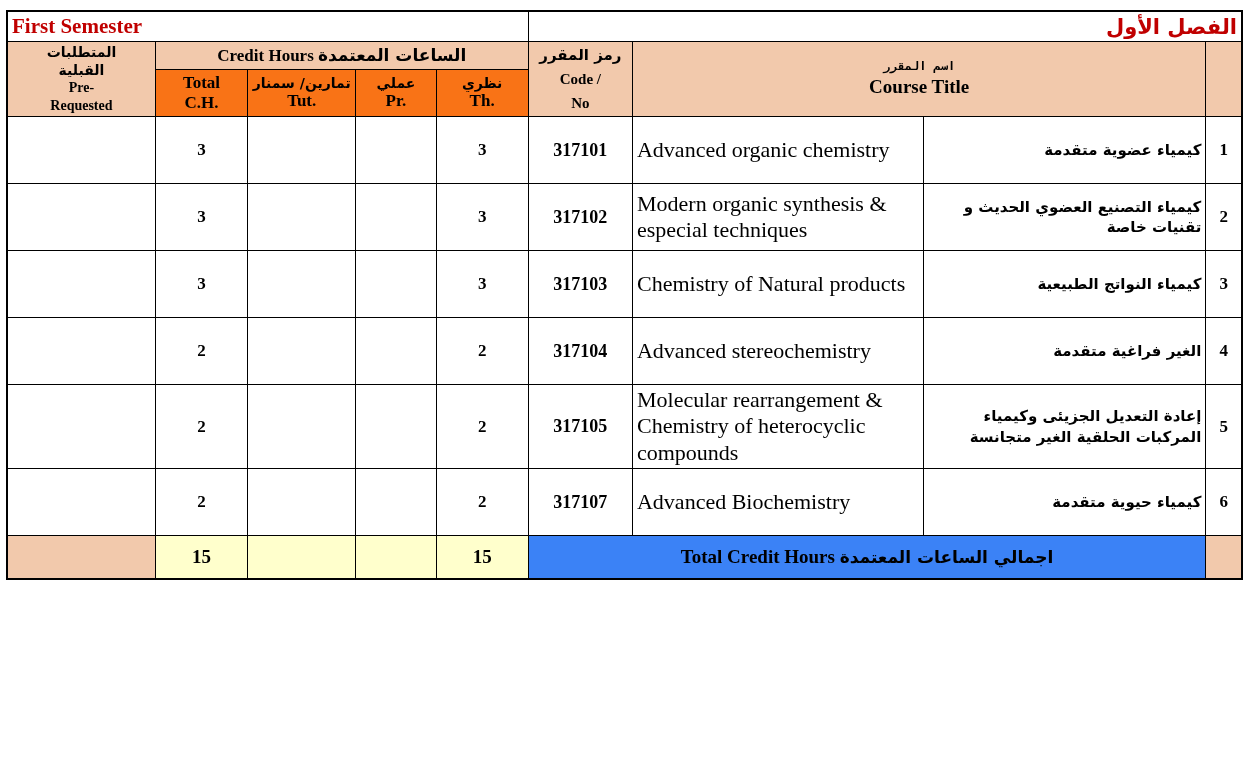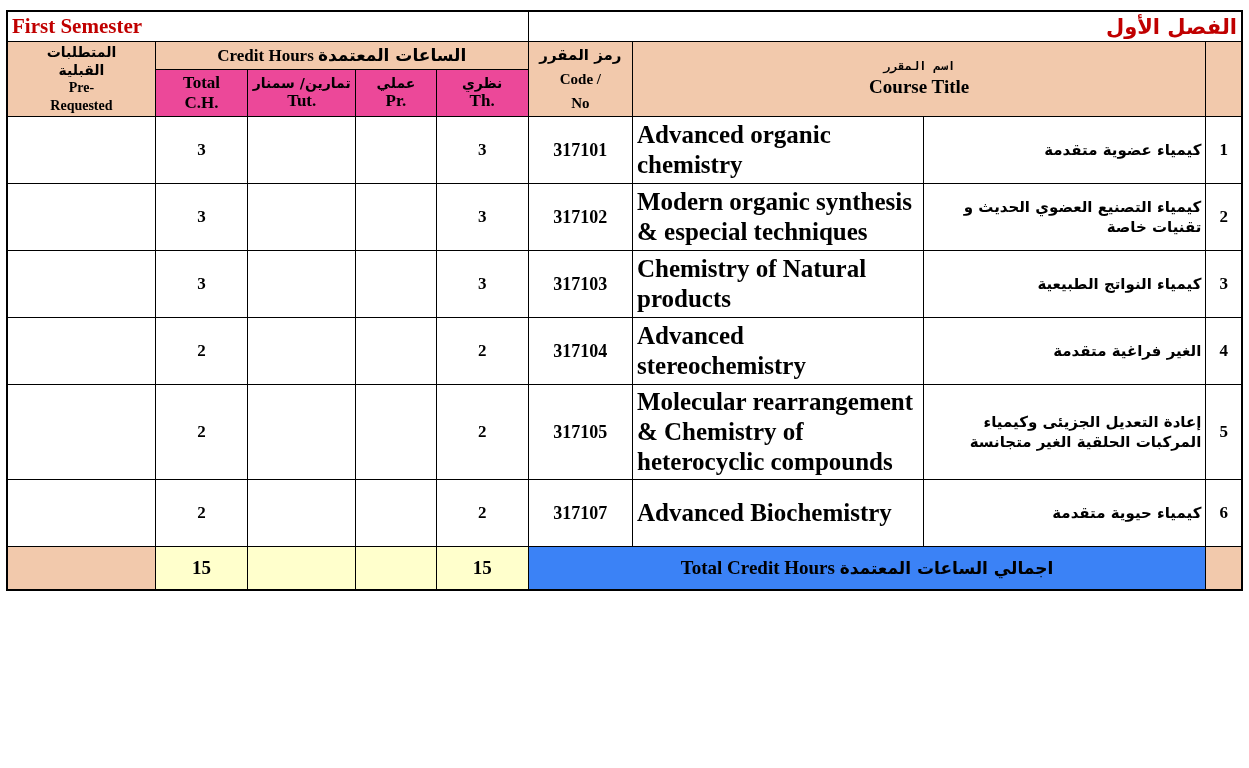--- a/index.html
+++ b/index.html
@@ -74,21 +74,21 @@
     background: #f2c9ac;
   }
   .hdr-credit-group .en {
     font-family: "Liberation Serif", serif;
   }
   .hdr-credit-group .ar {
     font-family: "DejaVu Sans", sans-serif;
     direction: rtl;
   }
   .hdr-sub {
-    background: #ec4899;
+    background: #f97316;
     font-size: 15px;
     line-height: 1.15;
     text-align: center;
     font-weight: bold;
     padding: 3px 2px;
   }
   .hdr-sub .ar {
     font-family: "DejaVu Sans", sans-serif;
     direction: rtl;
     display: block;
@@ -158,24 +158,23 @@
     text-align: right;
     font-family: "DejaVu Sans", sans-serif;
     font-weight: bold;
     font-size: 15px;
     line-height: 1.35;
     padding-right: 6px;
   }
   .cell-en-title {
     text-align: left;
     font-family: "Liberation Serif", serif;
-    font-size: 25px;
+    font-size: 22px;
     line-height: 1.2;
     padding-left: 8px;
-    font-weight: bold;
   }
   .cell-code {
     text-align: center;
     font-weight: bold;
     font-size: 18px;
     font-family: "Liberation Serif", serif;
   }
   .cell-num-val {
     text-align: center;
     font-weight: bold;

